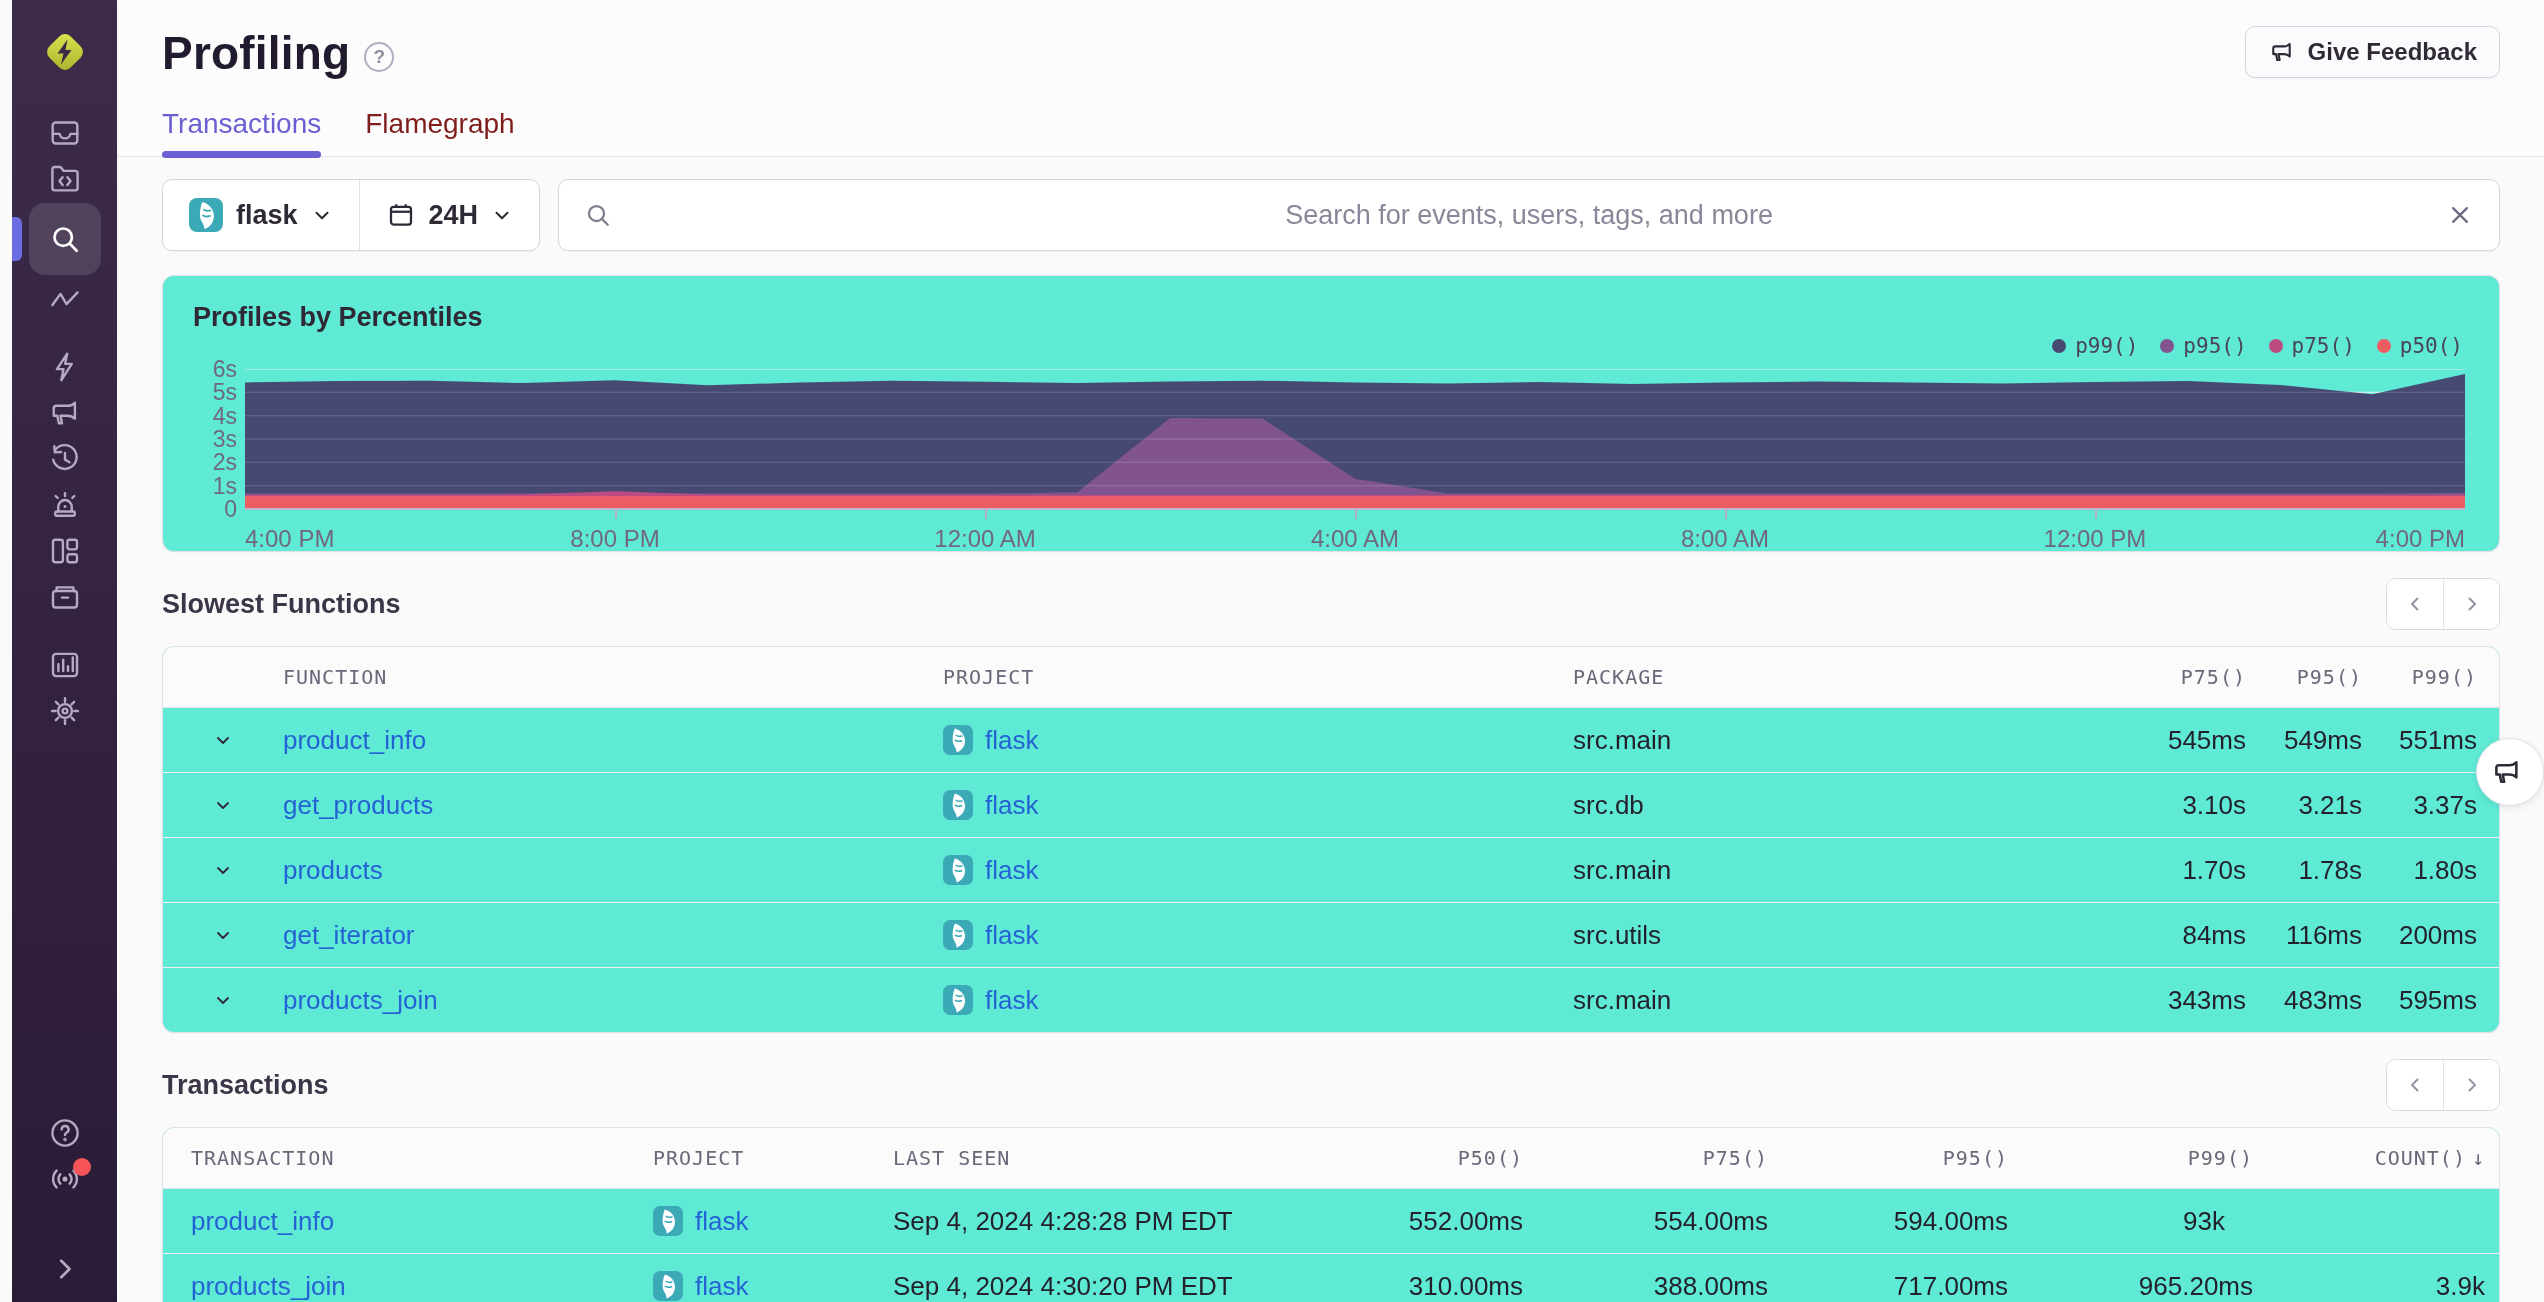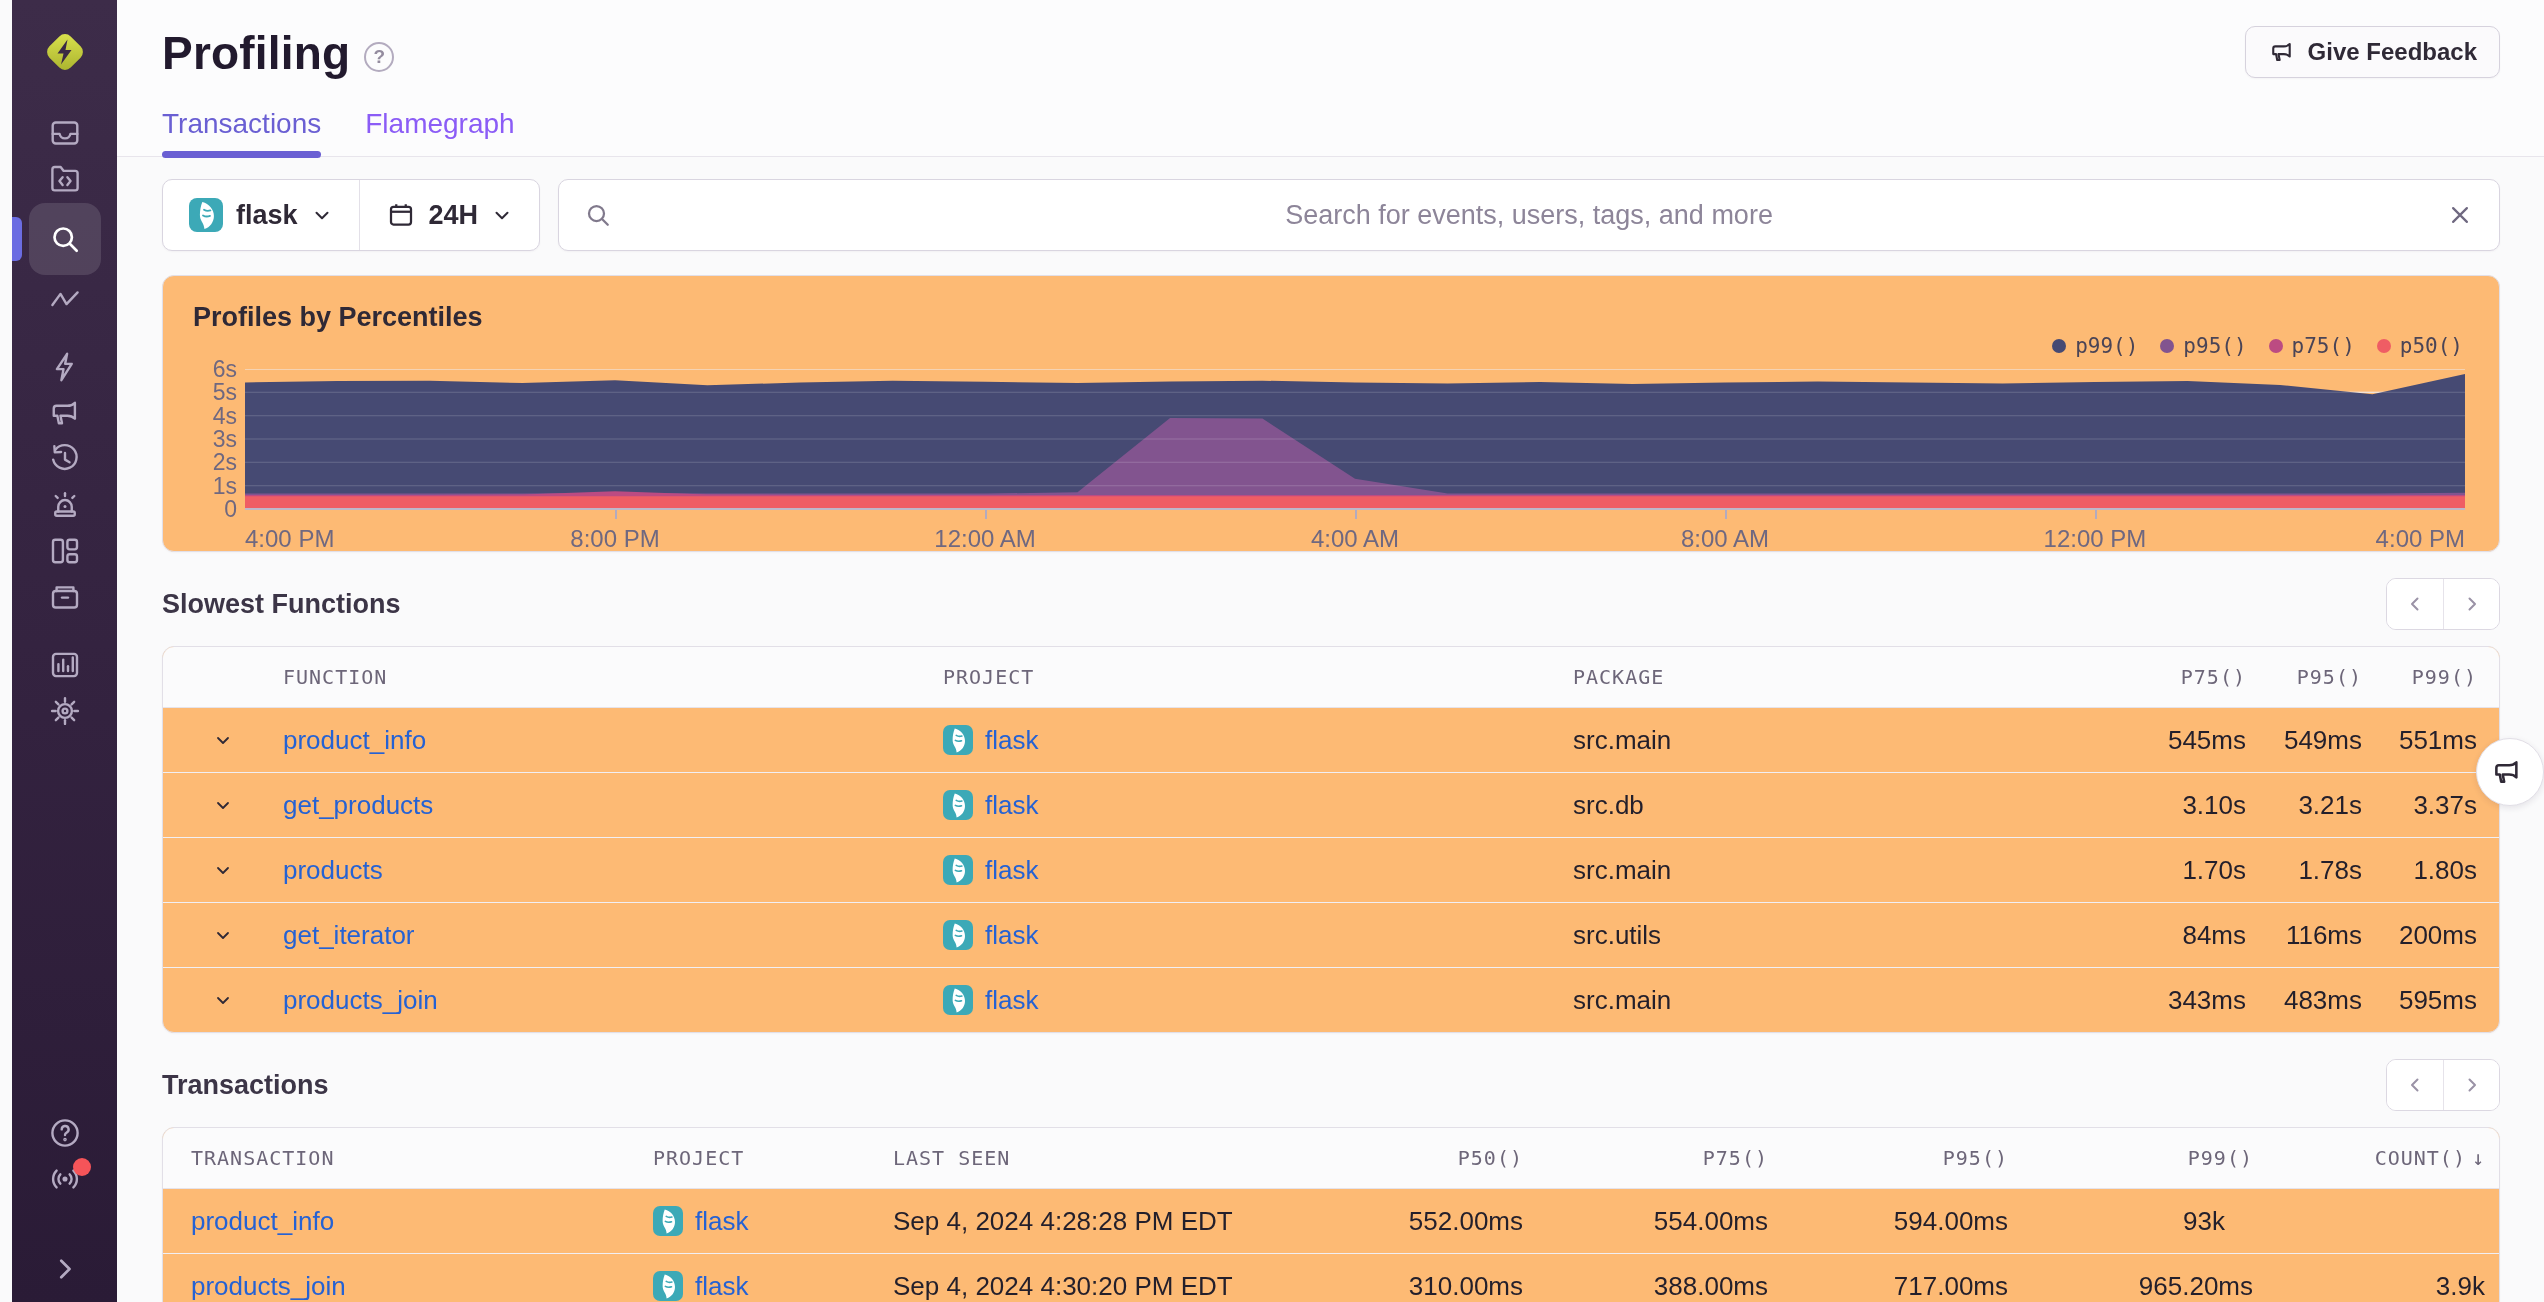--- a/index.html
+++ b/index.html
@@ -28,21 +28,21 @@
   .page-header{background:#fcfcfd;padding:26px 44px 0 45px;border-bottom:1px solid #e8e5ec;}
   .title-row{display:flex;align-items:flex-start;justify-content:space-between;}
   .title-wrap{display:flex;align-items:center;gap:14px;}
   .page-title{font-size:46px;font-weight:700;color:#221a2e;letter-spacing:.2px;}
   .help-badge{width:30px;height:30px;border-radius:50%;border:2px solid #b3abbf;color:#948c9f;
               font-size:19px;font-weight:700;display:flex;align-items:center;justify-content:center;margin-top:8px;}
   .feedback-btn{display:flex;align-items:center;gap:12px;border:1px solid #d6d2dd;border-radius:10px;background:#fbfafc;
                 padding:11px 22px;font-size:24px;font-weight:700;color:#2f2936;box-shadow:0 1px 2px rgba(40,30,60,.04);}
   .feedback-btn svg{width:28px;height:28px;}
   .tabs{display:flex;gap:44px;margin-top:28px;}
-  .tab{font-size:28px;padding-bottom:16px;color:#8b5cf6;position:relative;}
+  .tab{font-size:28px;padding-bottom:16px;color:#7f1d1d;position:relative;}
   .tab.active{color:#6a5fd3;}
   .tab.active .underline{position:absolute;left:0;right:0;bottom:-2px;height:7px;border-radius:4px;background:#6a5fd3;}
 
   .content{flex:1;padding:22px 44px 0 45px;position:relative;}
 
   
   .filter-row{display:flex;gap:18px;}
   .pagefilter{display:flex;align-items:stretch;background:#fff;border:1px solid #d9d5e0;border-radius:10px;height:72px;
               box-shadow:0 1px 2px rgba(40,30,60,.04);}
   .pf-seg{display:flex;align-items:center;gap:13px;padding:0 26px;font-size:27px;font-weight:700;color:#2f2936;}
@@ -52,21 +52,21 @@
   .flask-ic{width:34px;height:34px;border-radius:8px;background:#3ca9b7;position:relative;flex:0 0 auto;}
   .flask-ic svg{position:absolute;inset:0;width:100%;height:100%;}
   .searchbar{flex:1;display:flex;align-items:center;gap:16px;background:#fff;border:1px solid #d9d5e0;border-radius:10px;
              height:72px;padding:0 24px;box-shadow:0 1px 2px rgba(40,30,60,.04);}
   .searchbar svg{width:30px;height:30px;color:#80798c;flex:0 0 auto;}
   .search-input{flex:1;border:none;outline:none;font-size:27px;color:#2f2936;font-family:Liberation Sans, sans-serif;background:transparent;text-align:center;}
   .search-input::placeholder{color:#8d8599;}
   .clear-x{color:#6f6880 !important;}
 
   
-  .card{background:#fdba74;border:1px solid #e2dfe7;border-radius:12px;box-shadow:0 1px 2px rgba(40,30,60,.03);}
+  .card{background:#5eead4;border:1px solid #e2dfe7;border-radius:12px;box-shadow:0 1px 2px rgba(40,30,60,.03);}
   .chart-card{margin-top:24px;padding:26px 34px 16px 30px;position:relative;height:277px;}
   .chart-title{font-size:27px;font-weight:700;color:#2f2936;}
   .legend{position:absolute;top:58px;right:36px;display:flex;gap:22px;align-items:center;}
   .legend-item{display:flex;align-items:center;gap:9px;font-family:"DejaVu Sans Mono",monospace;font-size:21px;color:#4a4456;}
   .legend-dot{width:14px;height:14px;border-radius:50%;background:#888;}
   .chart-body{display:flex;margin-top:36px;}
   .ygutter{width:52px;position:relative;height:140px;flex:0 0 52px;}
   .ylab{position:absolute;right:8px;transform:translateY(-50%);font-size:23px;color:#6f6880;}
   .ylab:nth-of-type(1){top:0px;}  .ylab:nth-of-type(2){top:23px;}  .ylab:nth-of-type(3){top:47px;}
   .ylab:nth-of-type(4){top:70px;} .ylab:nth-of-type(5){top:93px;text-align:right;}  .ylab:nth-of-type(6){top:117px;}

